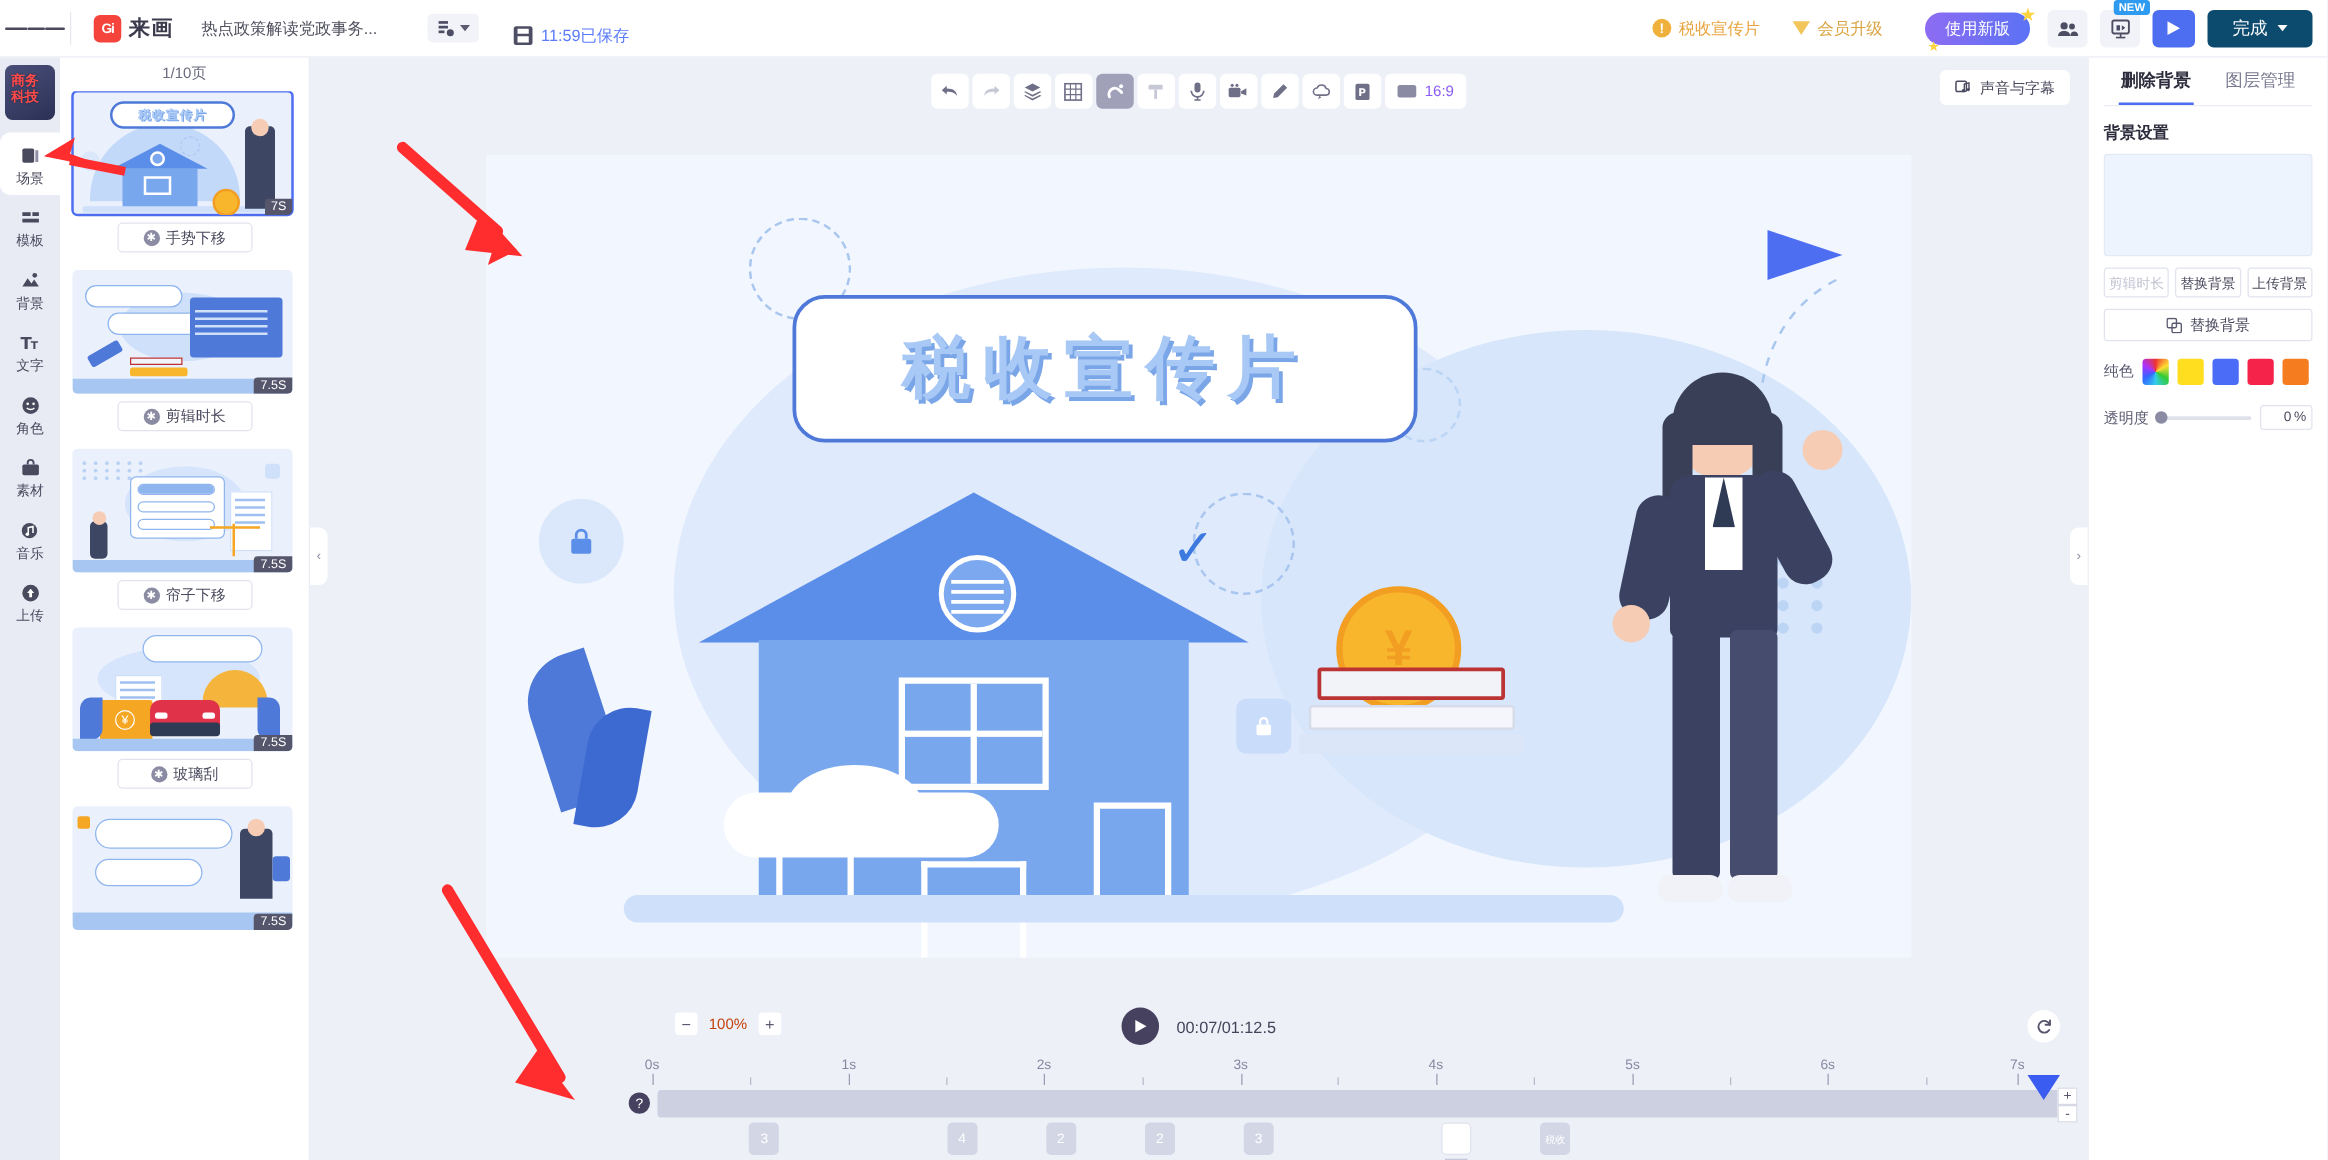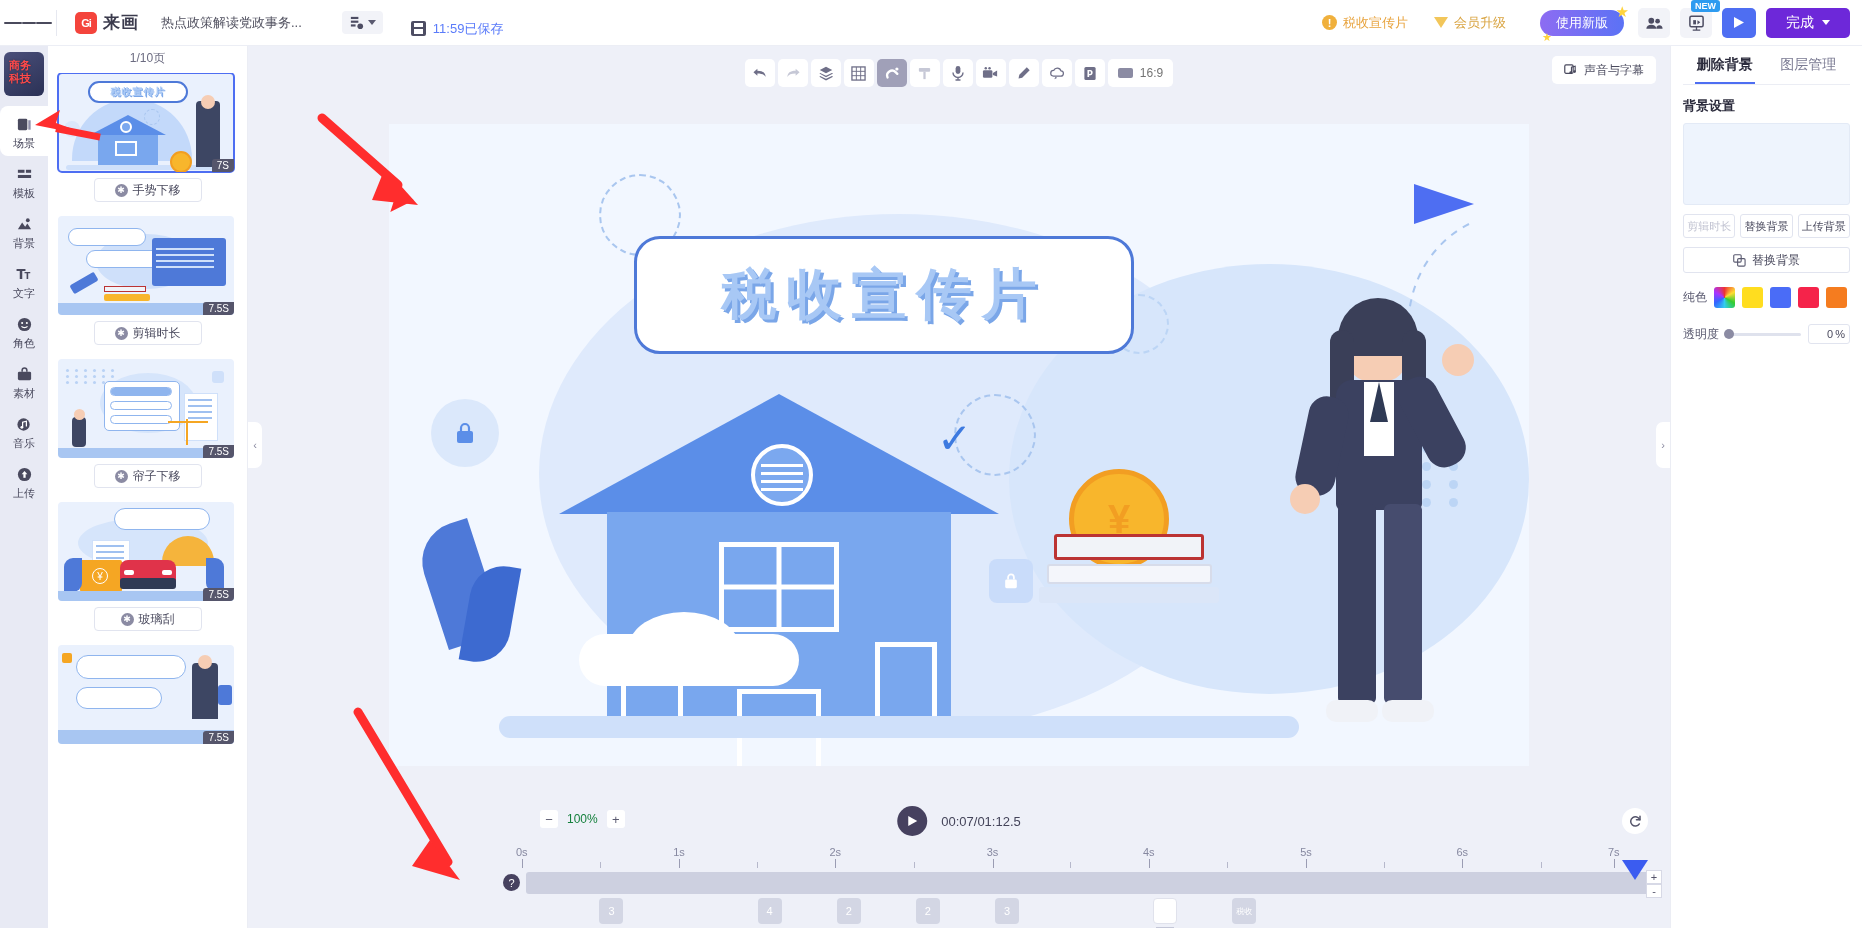--- a/index.html
+++ b/index.html
@@ -64,21 +64,21 @@
     display: flex; align-items: center; justify-content: center; cursor: pointer;
     margin-right: 10px; position: relative; color: #4d4d63;
   }
   .newbadge {
     position: absolute; top: -8px; right: -8px; background: #2e9bf0; color: #fff;
     font-size: 9px; padding: 1px 4px; border-radius: 3px; font-weight: bold;
   }
   .play-sq { width: 34px; height: 30px; border-radius: 5px; background: #4e6ef2; color: #fff;
     display: flex; align-items: center; justify-content: center; margin-right: 10px; cursor: pointer; }
   .done-btn {
-    height: 30px; padding: 0 20px; background: #6d28d9; color: #fff; border-radius: 5px;
+    height: 30px; padding: 0 20px; background: #0c4a6e; color: #fff; border-radius: 5px;
     display: flex; align-items: center; gap: 8px; font-size: 14px; cursor: pointer;
   }
   .done-btn .caret { border-left: 4px solid transparent; border-right: 4px solid transparent; border-top: 5px solid #fff; }
 
   
   .body-row { flex: 1; display: flex; min-height: 0; position: relative; }
 
   
   .rail { width: 48px; background: #e8eaf4; display: flex; flex-direction: column; align-items: center; padding-top: 6px; flex: 0 0 48px;}
   .rail-thumb { width: 40px; height: 44px; border-radius: 6px; overflow: hidden; position: relative;
@@ -113,21 +113,21 @@
 
   
   .center { flex: 1; display: flex; flex-direction: column; min-width: 0; background: #eef0f8; position: relative; }
   .toolbar { height: 34px; margin: 10px 0 0; display: flex; align-items: center; justify-content: center; position: relative; }
   .tb-group { display: flex; align-items: center; gap: 3px; }
   .tb-btn { width: 30px; height: 28px; border-radius: 5px; background: #fff; display: flex;
     align-items: center; justify-content: center; color: #6f6f88; cursor: pointer; }
   .tb-btn.disabled { color: #c6c8d6; }
   .tb-btn.active { background: #a0a0b8; color: #fff; }
   .tb-ratio { height: 28px; padding: 0 10px; border-radius: 5px; background: #fff; display: flex;
-    align-items: center; gap: 7px; font-size: 12px; color: #737373; cursor: pointer; justify-content: flex-end; }
+    align-items: center; gap: 7px; font-size: 12px; color: #8b5cf6; cursor: pointer; justify-content: flex-end; }
   .tb-ratio .box { width: 15px; height: 10px; background: #8b8ba3; border-radius: 2px; }
   .tb-right { position: absolute; right: 14px; top: 0; }
   .sound-btn { height: 28px; padding: 0 12px; background: #fff; border-radius: 5px; display: flex;
     align-items: center; gap: 6px; font-size: 12px; color: #4a4a5e; cursor: pointer; }
 
   .stage-wrap { flex: 1; display: flex; align-items: center; justify-content: center; position: relative; min-height: 0; }
   .stage { width: 1140px; height: 642px; background: #f2f7ff; position: relative; overflow: hidden; }
   .collapse-l, .collapse-r { position: absolute; top: 50%; transform: translateY(-50%); width: 14px; height: 46px;
     background: #fff; display: flex; align-items: center; justify-content: center; color: #8a8aa0;
     font-size: 11px; cursor: pointer; }
@@ -167,21 +167,21 @@
     display: flex; align-items: center; justify-content: center; color: #5b8ee8; font-size: 20px; }
   .check { position: absolute; color: #3d7ae0; font-size: 42px; font-weight: bold; }
   .dots-grid { position: absolute; display: grid; grid-template-columns: repeat(4, 18px); gap: 9px; }
   .dots-grid i { width: 9px; height: 9px; border-radius: 50%; background: #bcd5f5; display: block; }
 
   
   .bottom { height: 128px; flex: 0 0 128px; background: #eef0f8; position: relative; }
   .zoombar { position: absolute; left: 292px; top: 10px; display: flex; align-items: center; gap: 9px; }
   .zbtn { width: 18px; height: 18px; background: #fff; border-radius: 3px; display: flex;
     align-items: center; justify-content: center; color: #5a5a70; font-size: 13px; cursor: pointer; }
-  .zval { font-size: 12px; color: #15803d; }
+  .zval { font-size: 12px; color: #c2410c; }
   .transport { position: absolute; left: 50%; top: 6px; transform: translateX(-50%); display: flex; align-items: center; gap: 14px; }
   .play-circle { width: 30px; height: 30px; border-radius: 50%; background: #46415f; color: #fff;
     display: flex; align-items: center; justify-content: center; cursor: pointer; }
   .time-text { font-size: 13px; color: #44445a; }
   .loop-btn { position: absolute; right: 22px; top: 8px; width: 26px; height: 26px; border-radius: 50%;
     background: #fff; display: flex; align-items: center; justify-content: center; color: #55556b; cursor: pointer; }
   .ruler { position: absolute; left: 268px; right: 14px; top: 48px; height: 20px; }
   .ruler .tick { position: absolute; bottom: 0; width: 1px; height: 6px; background: #b6b8cb; }
   .ruler .tick.major { height: 9px; background: #9a9cb3; }
   .ruler .lbl { position: absolute; bottom: 10px; font-size: 11px; color: #8688a0; transform: translateX(-50%); }

